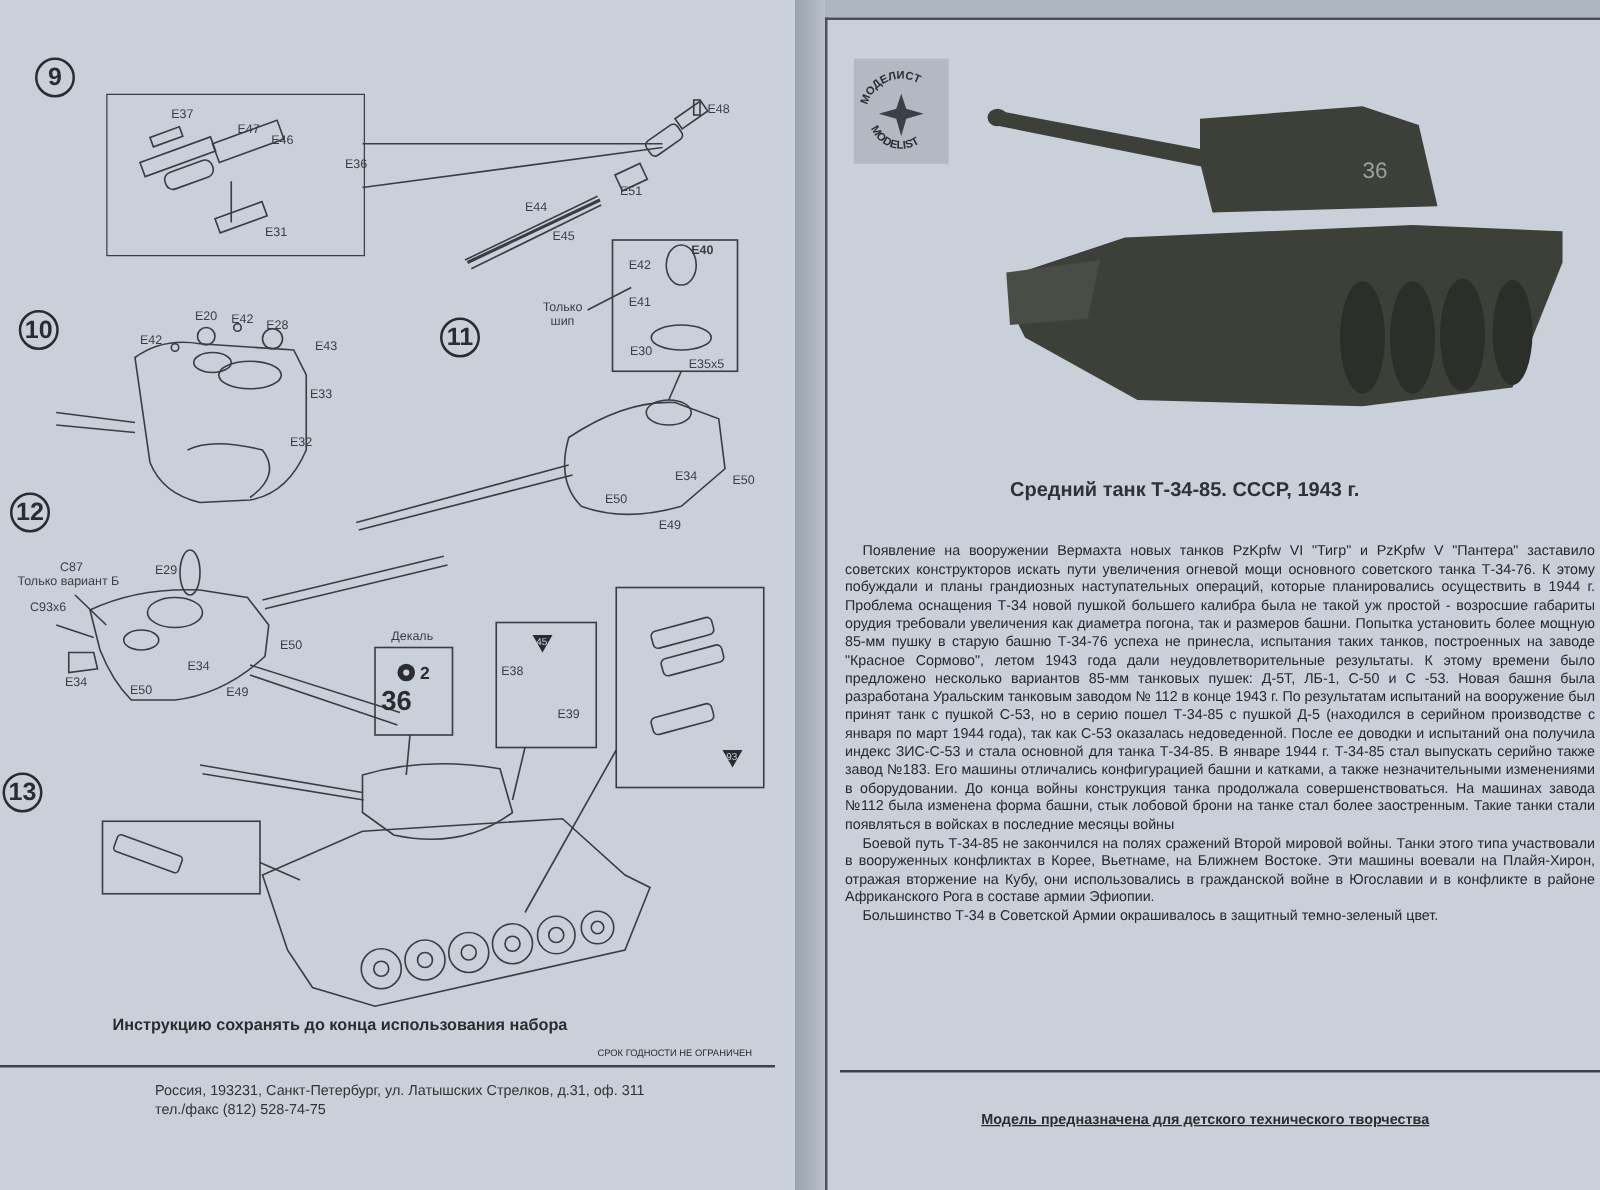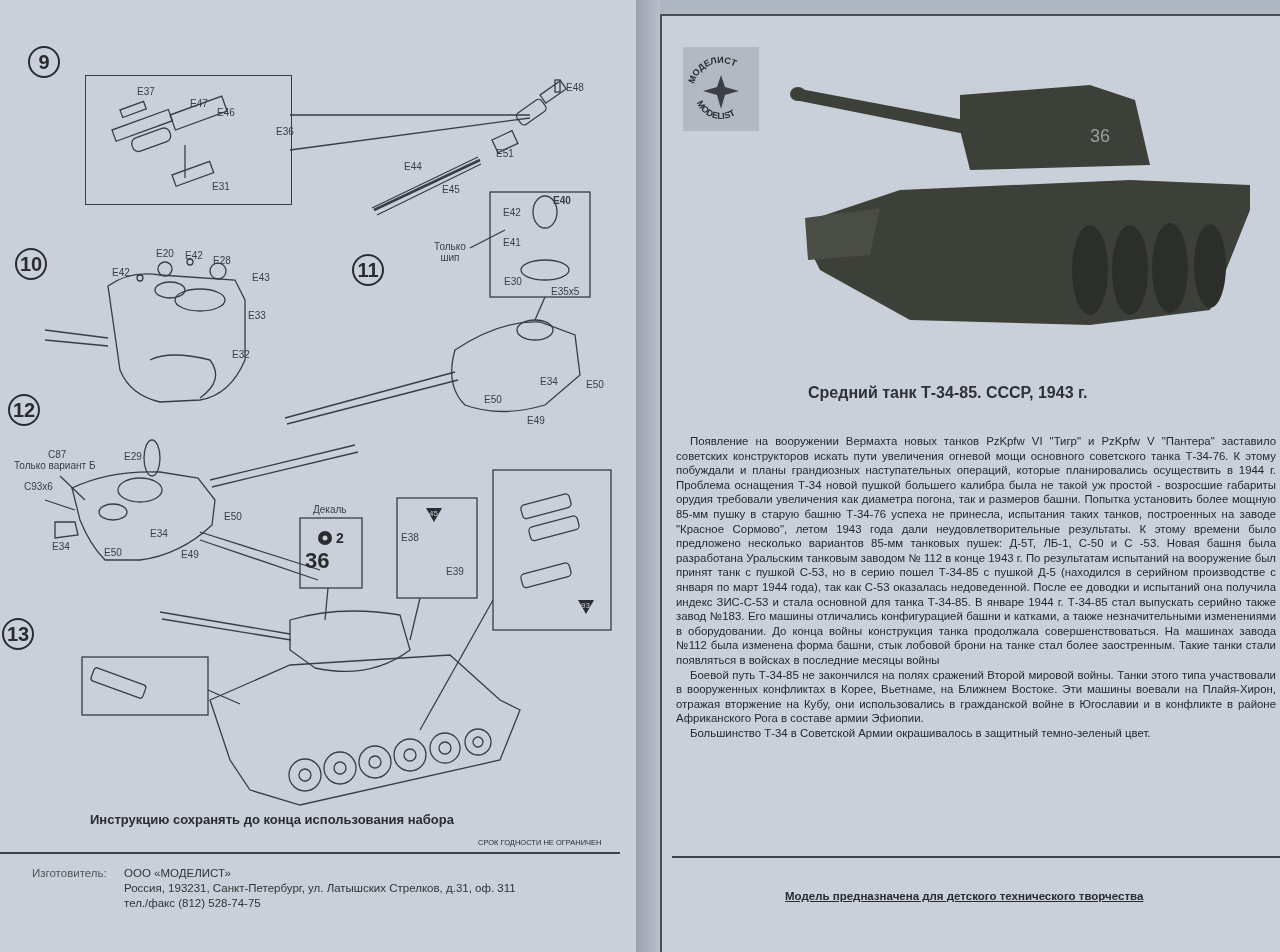--- a/index.html
+++ b/index.html
@@ -127,21 +127,21 @@
   <polygon points="578,600 594,600 586,614" fill="#2a2c30"></polygon>
 </svg>
 
 <span class="lbl" style="left:137px;top:86px;">E37</span>
 <span class="lbl" style="left:190px;top:98px;">E47</span>
 <span class="lbl" style="left:217px;top:107px;">E46</span>
 <span class="lbl" style="left:248px;top:126px;margin-left:28px;">E36</span>
 <span class="lbl" style="left:212px;top:181px;">E31</span>
 <span class="lbl" style="left:566px;top:82px;">E48</span>
 <span class="lbl" style="left:496px;top:148px;">E51</span>
-<span class="lbl" style="left:404px;top:161px;">E44</span>
+<span class="lbl" style="left:420px;top:161px;">E44</span>
 <span class="lbl" style="left:442px;top:184px;">E45</span>
 
 <div class="step-num" style="left:15px;top:248px;">10</div>
 <span class="lbl" style="left:156px;top:248px;">E20</span>
 <span class="lbl" style="left:185px;top:250px;">E42</span>
 <span class="lbl" style="left:112px;top:267px;">E42</span>
 <span class="lbl" style="left:213px;top:255px;">E28</span>
 <span class="lbl" style="left:252px;top:272px;">E43</span>
 <span class="lbl" style="left:248px;top:310px;">E33</span>
 <span class="lbl" style="left:232px;top:349px;">E32</span>
@@ -175,21 +175,20 @@
 <span class="abs" style="left:305px;top:548px;font-size:22px;font-weight:bold;">36</span>
 <span class="lbl" style="left:401px;top:532px;">E38</span>
 <span class="lbl" style="left:446px;top:566px;">E39</span>
 <span class="lbl" style="left:429px;top:509px;color:#c9d0da;font-size:8px;">45</span>
 <span class="lbl" style="left:581px;top:601px;color:#c9d0da;font-size:8px;">93</span>
 
 <div class="title-strip" style="left:90px;top:812px;">Инструкцию сохранять до конца использования набора</div>
 <div class="abs" style="left:478px;top:838px;font-size:7.5px;">СРОК ГОДНОСТИ НЕ  ОГРАНИЧЕН</div>
 <div class="hr" style="left:0;top:852px;width:620px;"></div>
 <div class="footer-left">
-  <div><span class="k">Изготовитель:</span><span class="v">ООО «МОДЕЛИСТ»</span></div>
   <div class="ind">Россия, 193231, Санкт-Петербург, ул. Латышских Стрелков, д.31, оф. 311</div>
   <div class="ind">тел./факс (812) 528-74-75</div>
 </div>
 
 <div class="logo">
   <svg width="76" height="84" style="left:0;top:0;">
     <defs>
       <path id="arcTop" d="M10 44 A28 28 0 0 1 66 44"></path>
       <path id="arcBot" d="M12 46 A26 26 0 0 0 64 46"></path>
     </defs>

